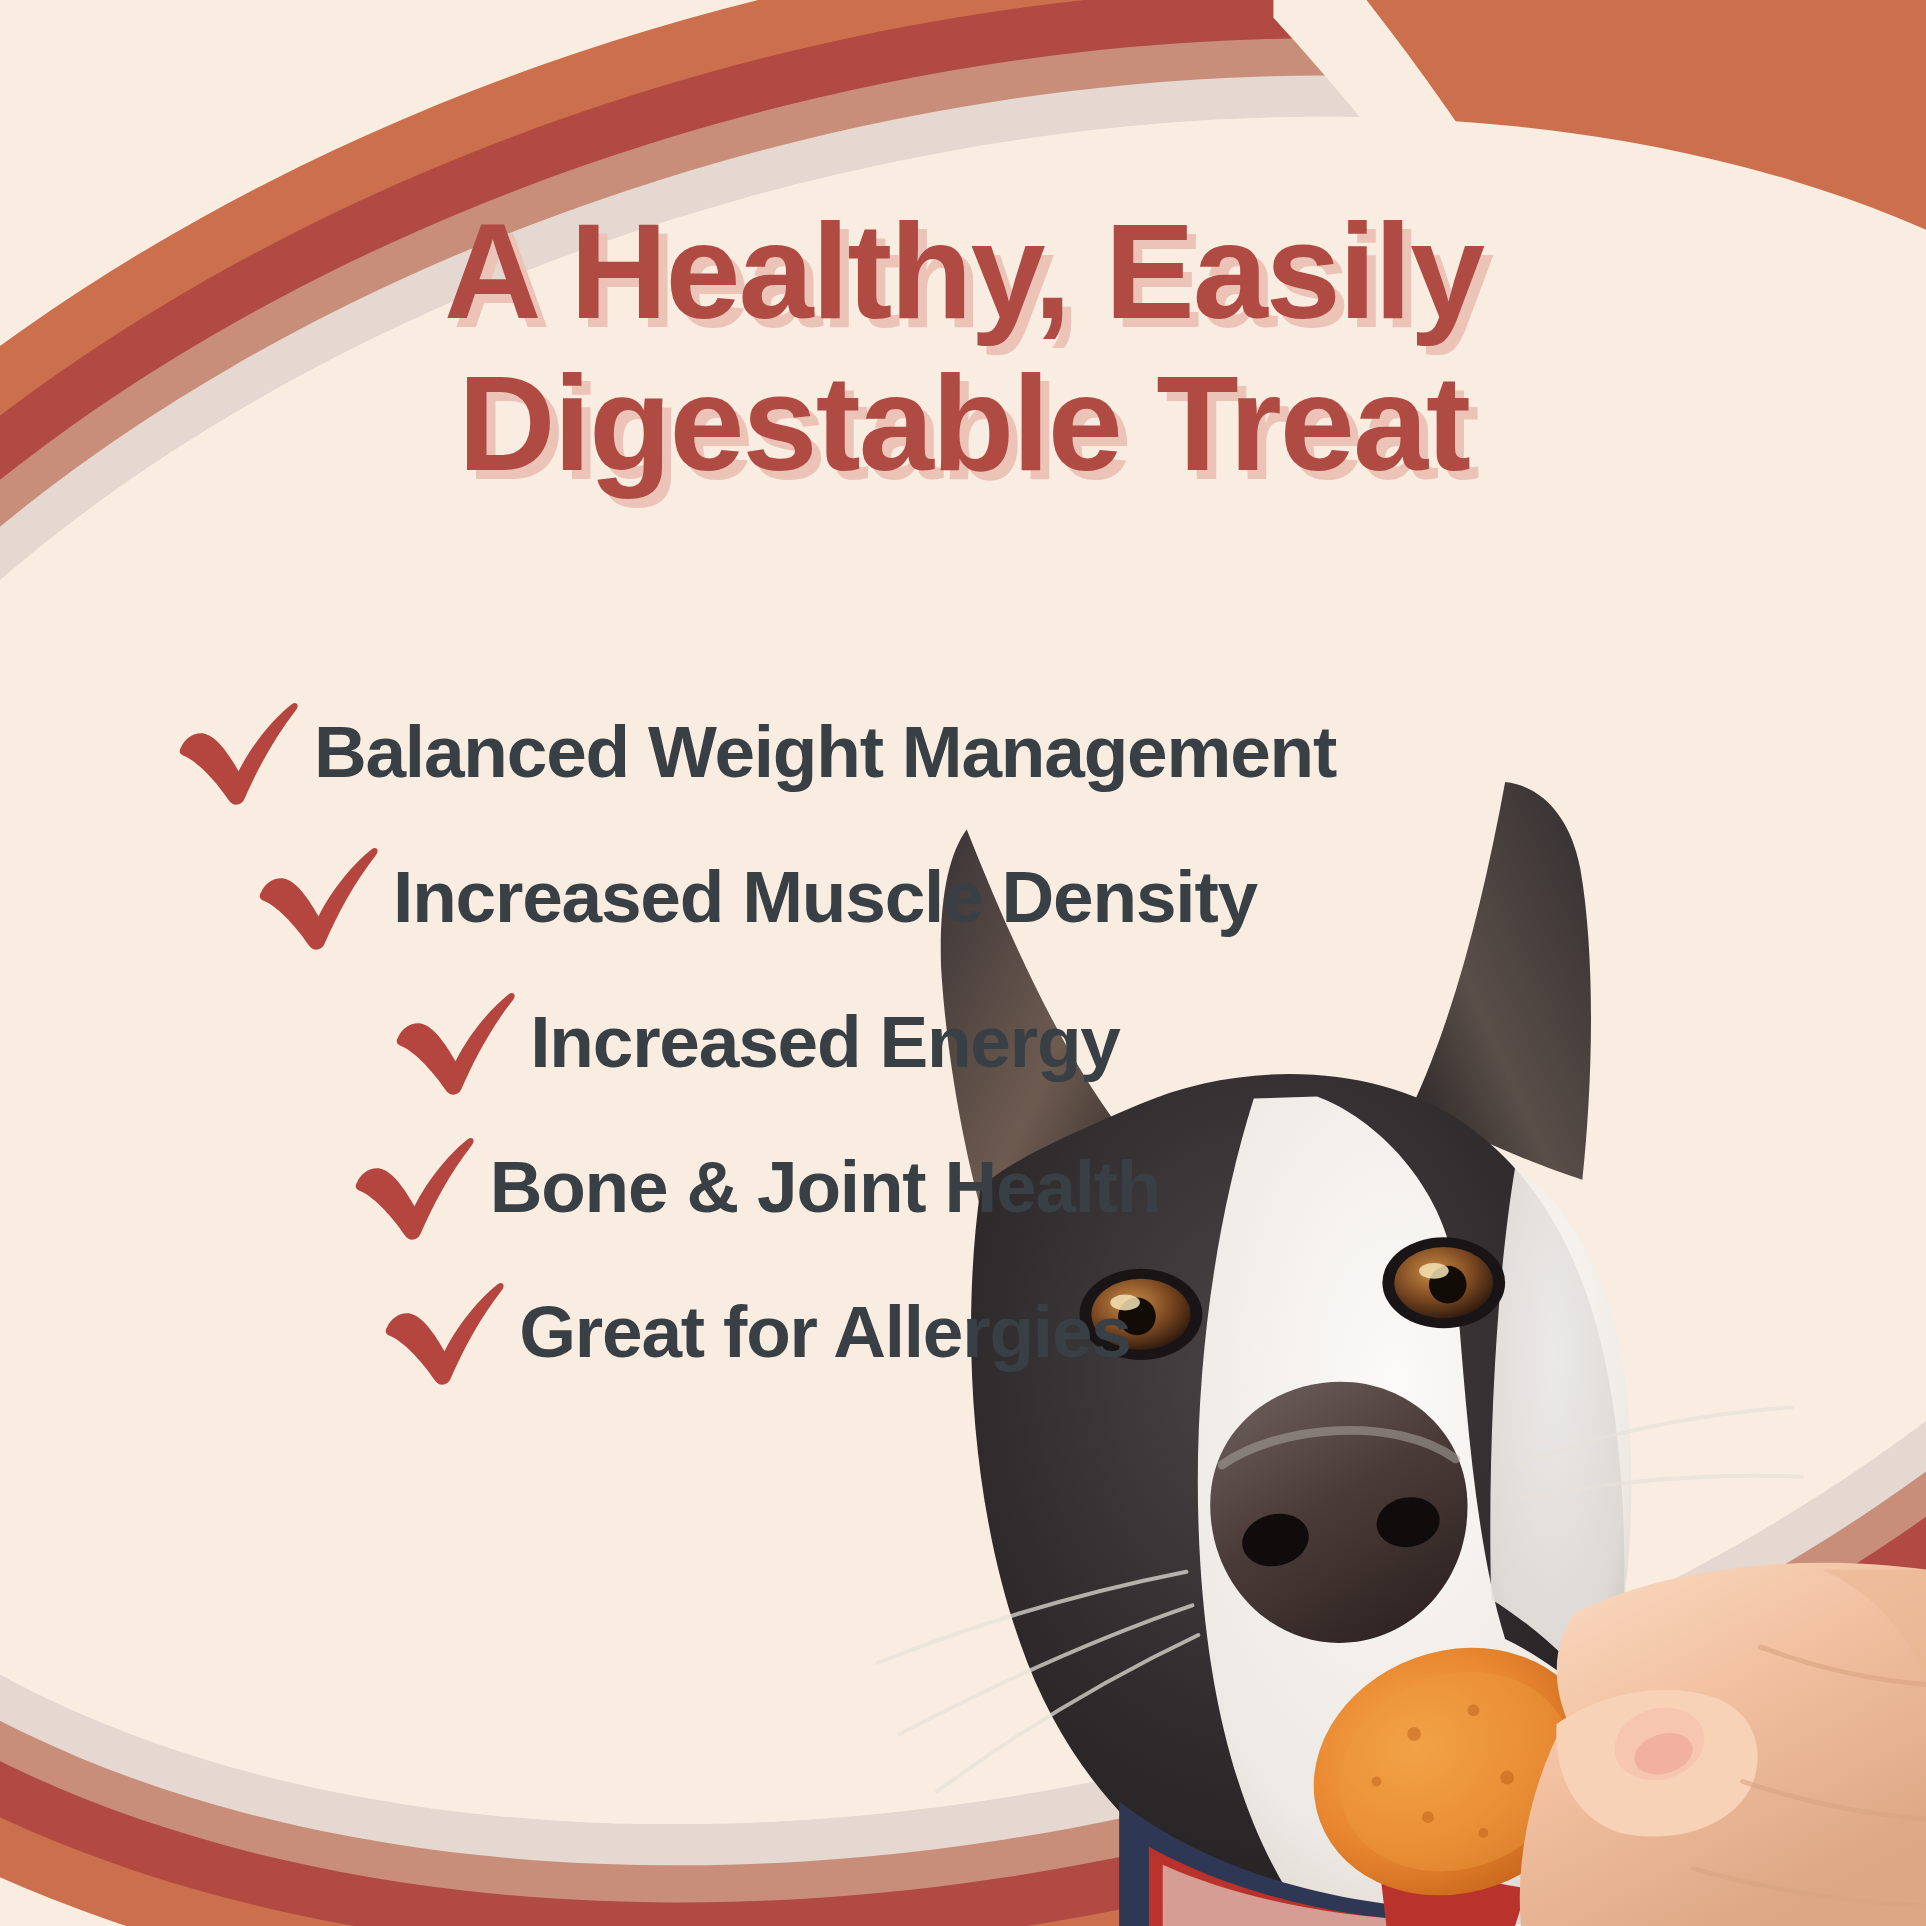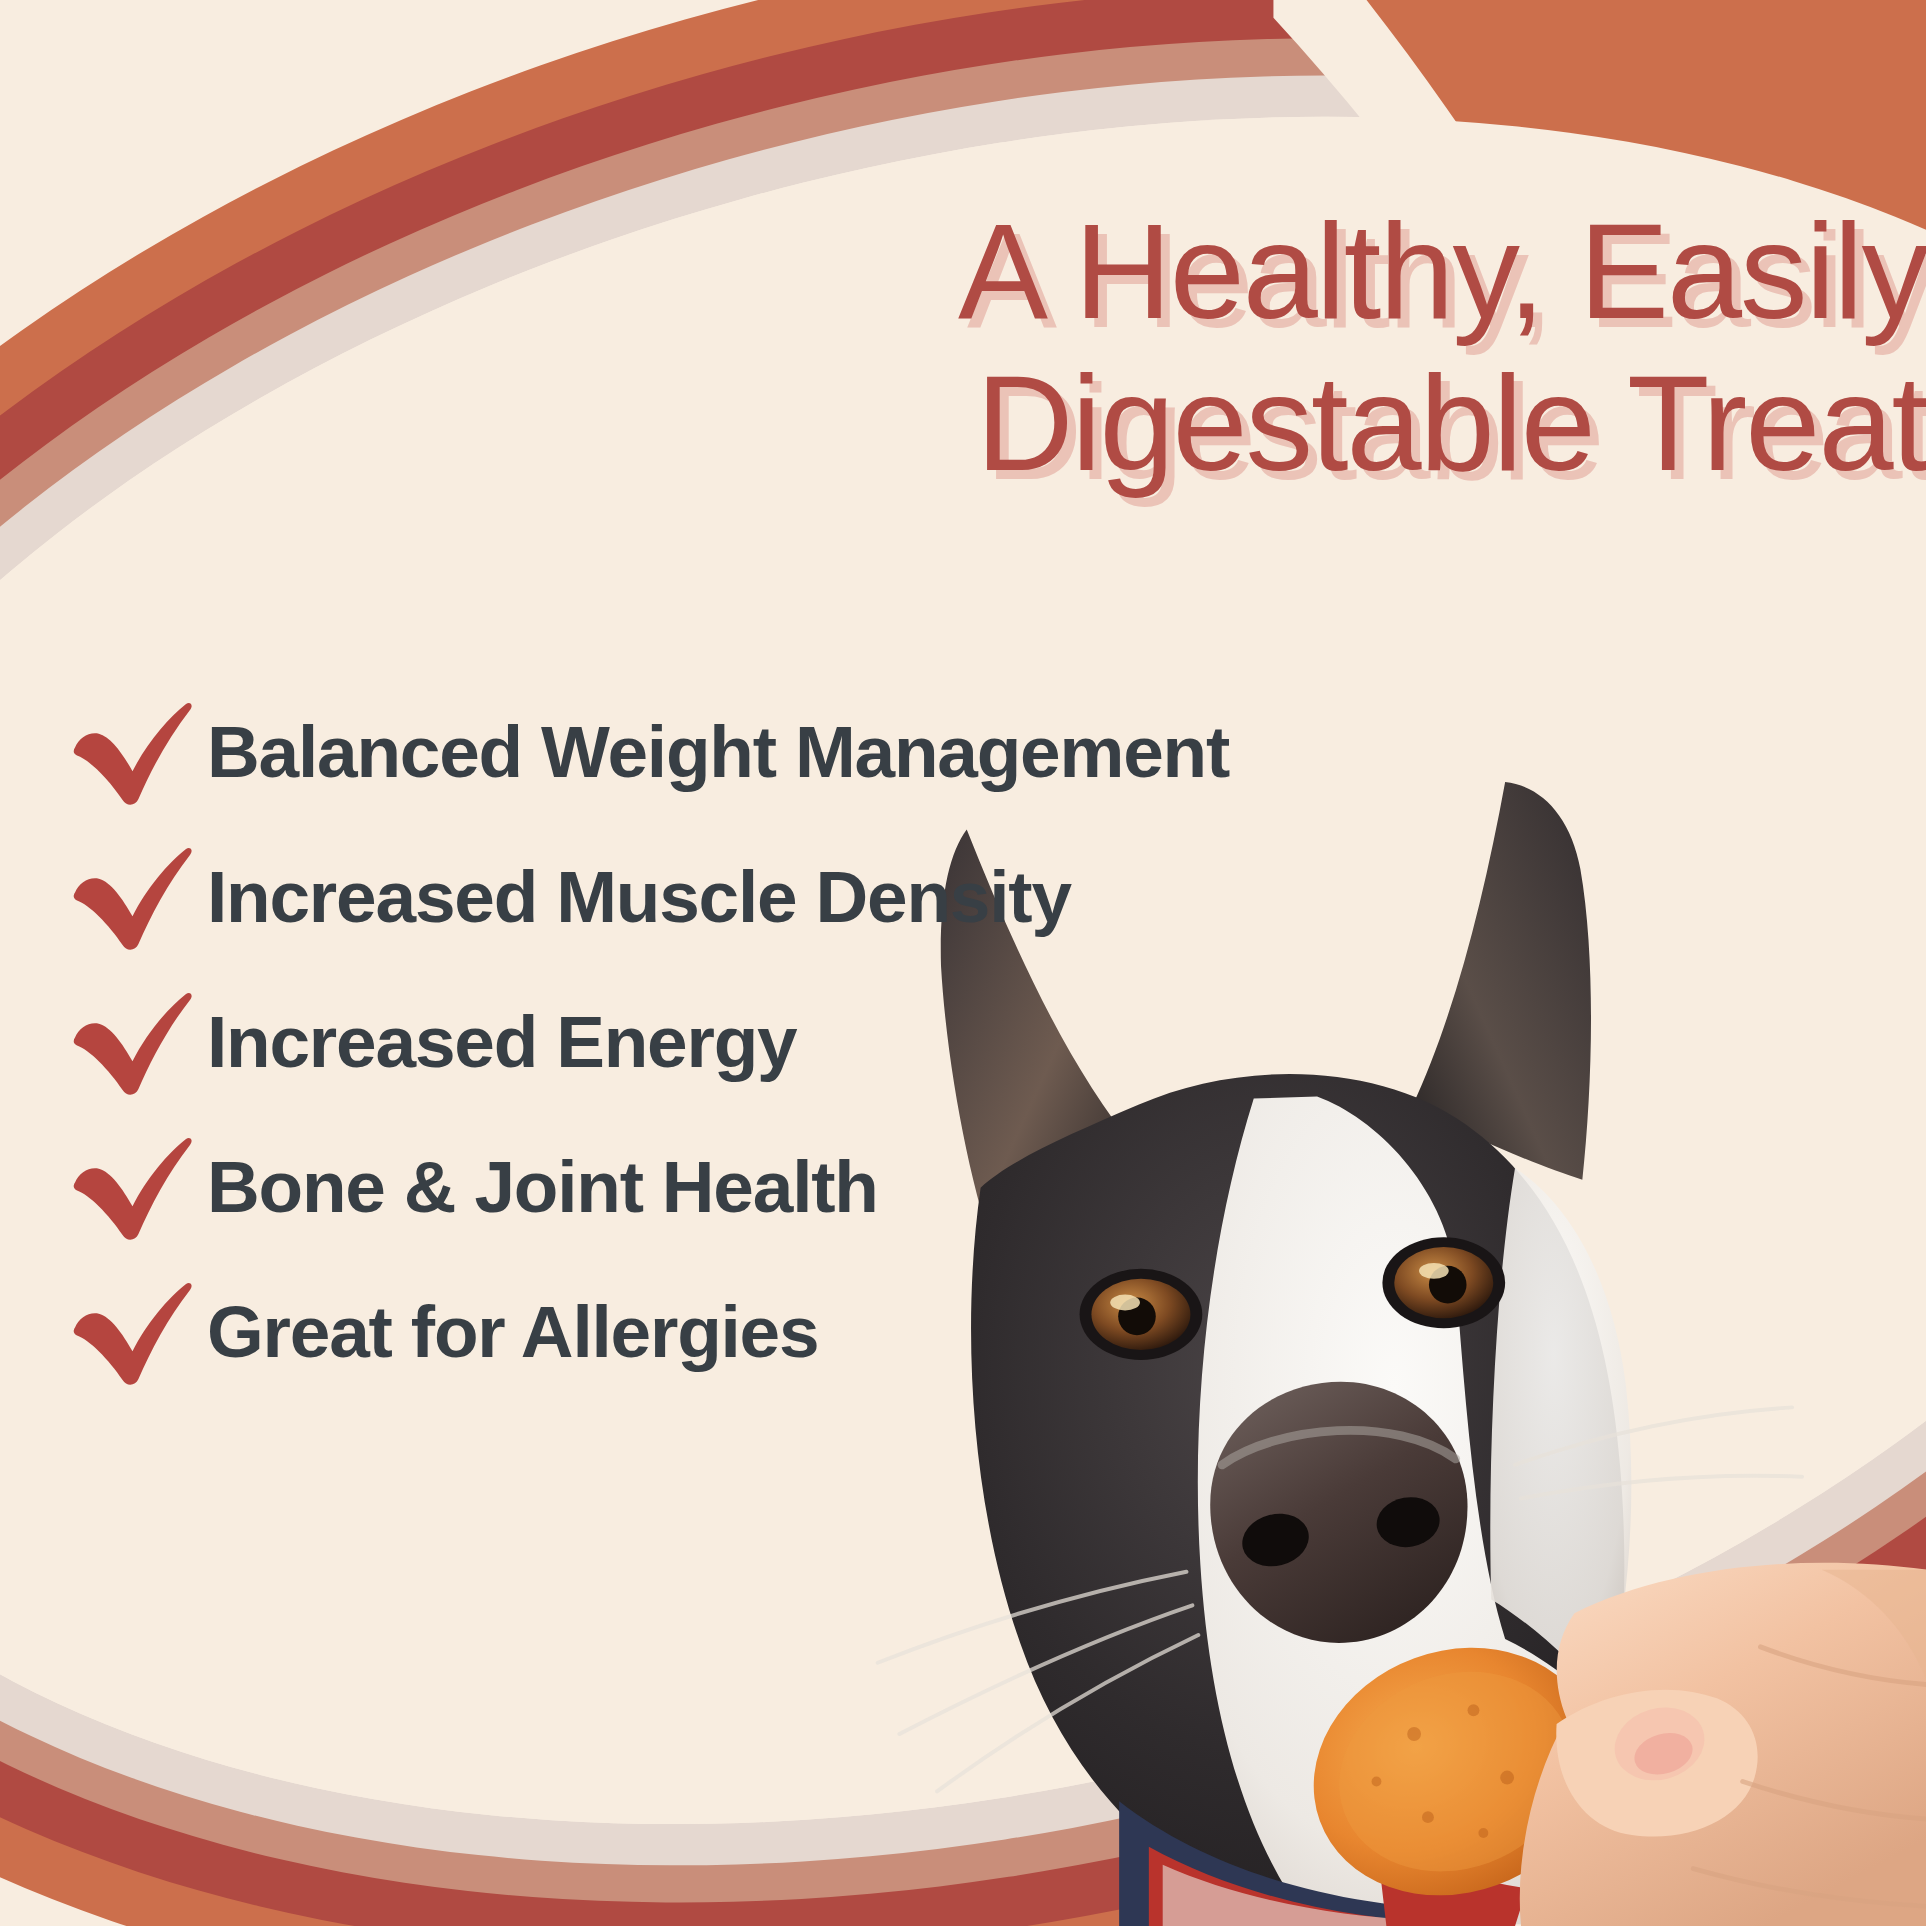--- a/index.html
+++ b/index.html
@@ -30,44 +30,44 @@
     left: 0;
     right: 0;
     top: 196px;
     text-align: center;
     z-index: 5;
     pointer-events: none;
   }
   .title-line {
     display: block;
     font-family: "Liberation Sans", sans-serif;
-    font-weight: 400;
+    font-weight: 700;
     font-size: 135px;
     line-height: 152px;
     letter-spacing: -2px;
     color: #B04B44;
     text-shadow: 9px 9px 0 #EBC3B7;
     white-space: nowrap;
-    text-align: right;
   }
 
   
   .benefits {
     position: absolute;
     left: 57px;
     top: 683px;
     z-index: 6;
     width: 1386px;
     pointer-events: none;
   }
   .benefit-row {
     display: flex;
     align-items: center;
     height: 137px;
     margin-bottom: 8px;
+    justify-content: center;
   }
   .check-wrap {
     width: 150px;
     flex: 0 0 150px;
     display: flex;
     align-items: center;
     justify-content: center;
   }
   .check-wrap svg { display: block; }
   .benefit-label {

